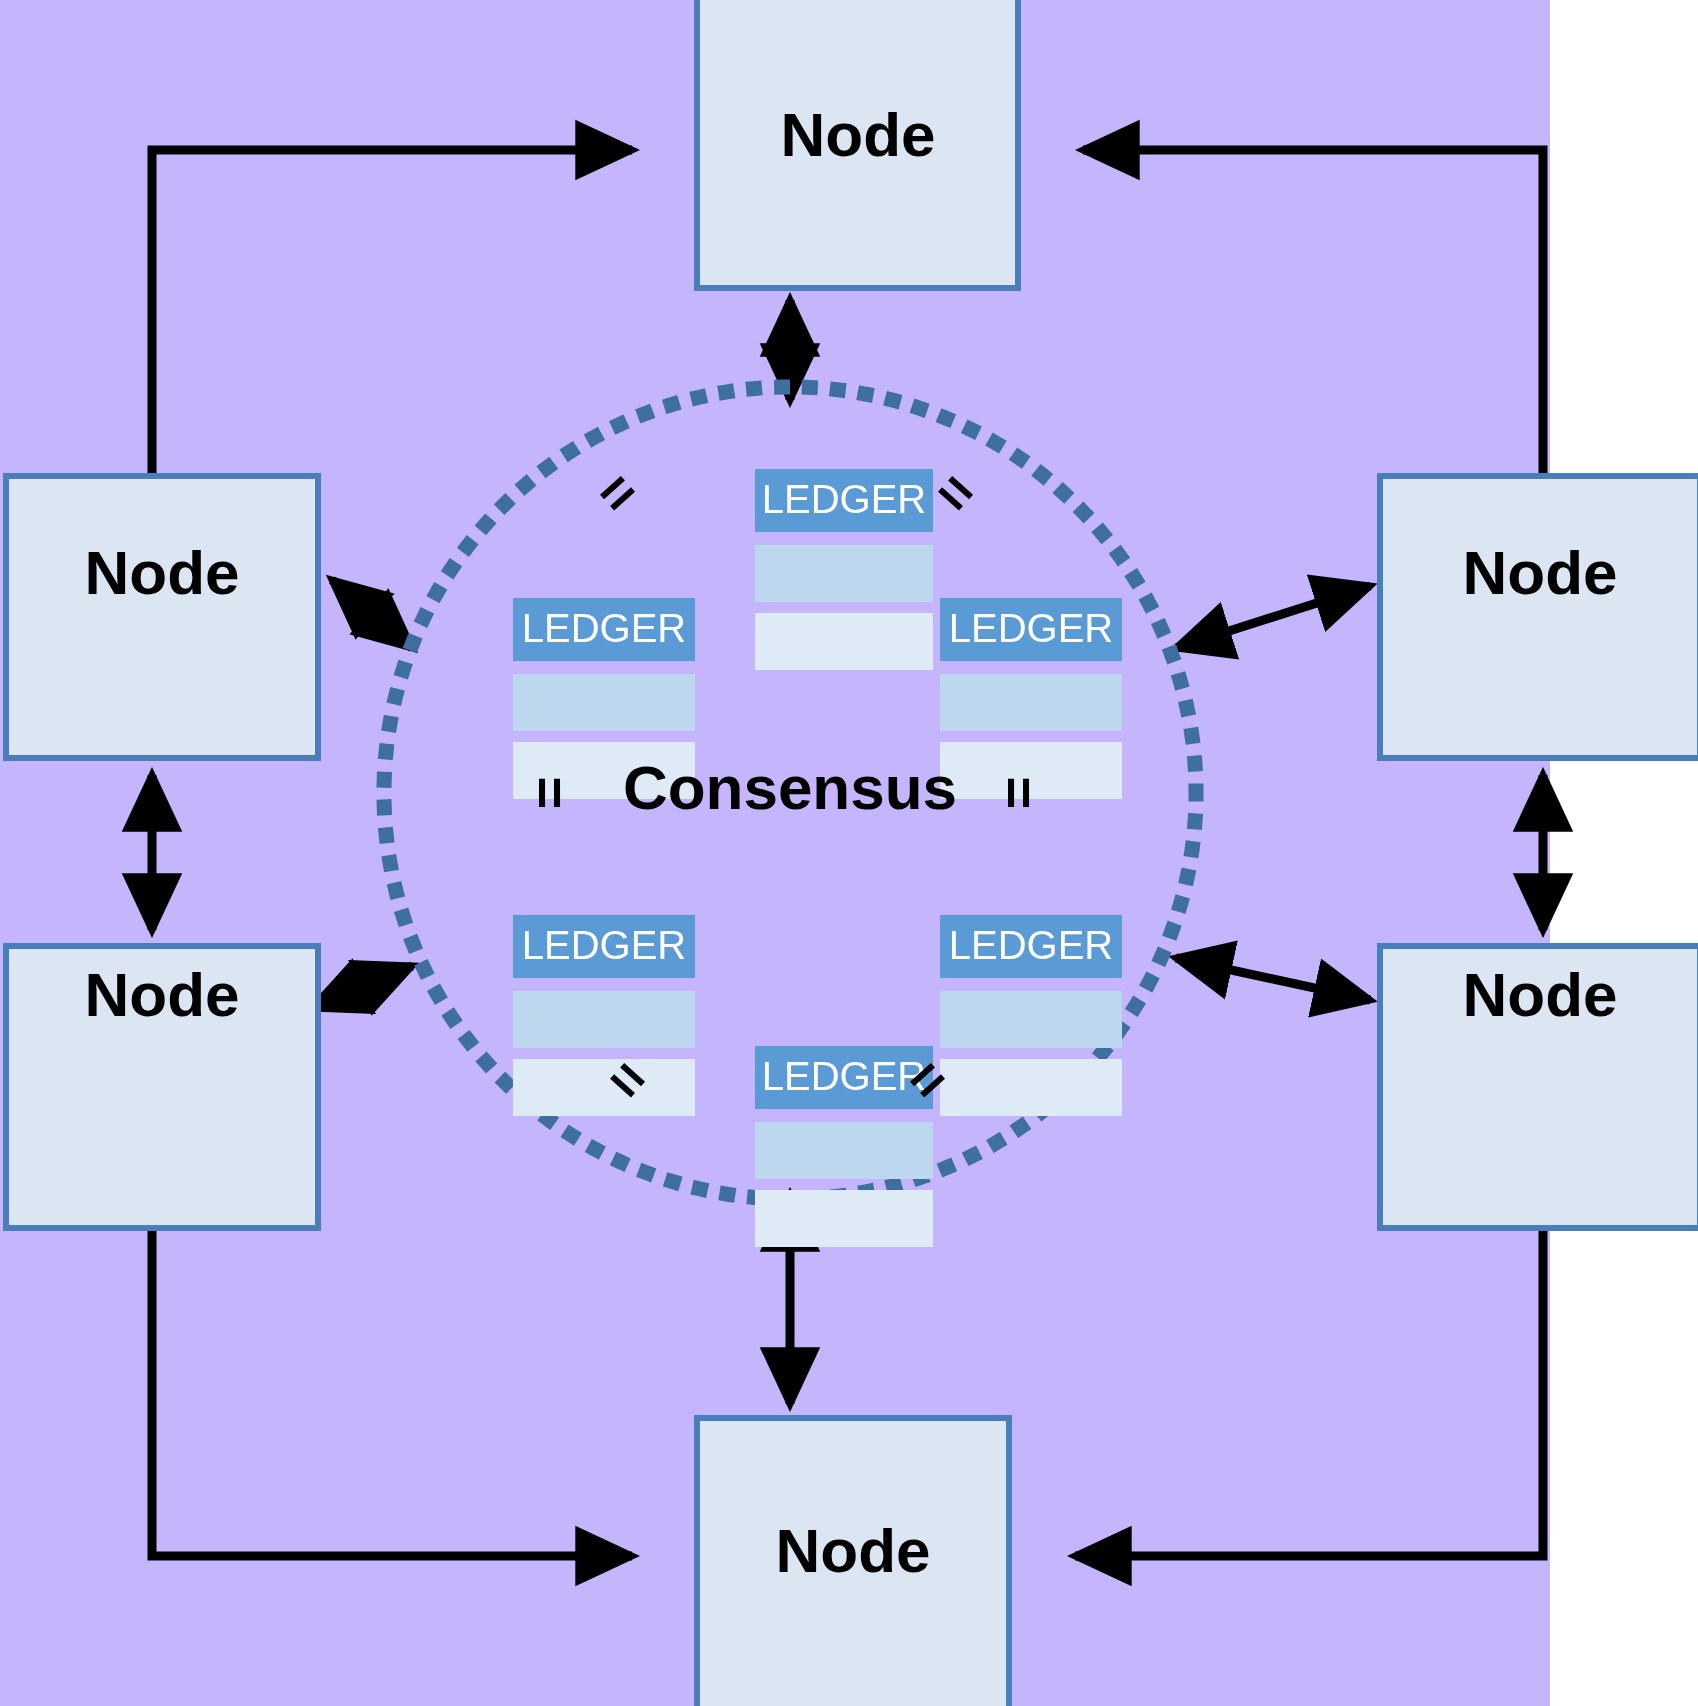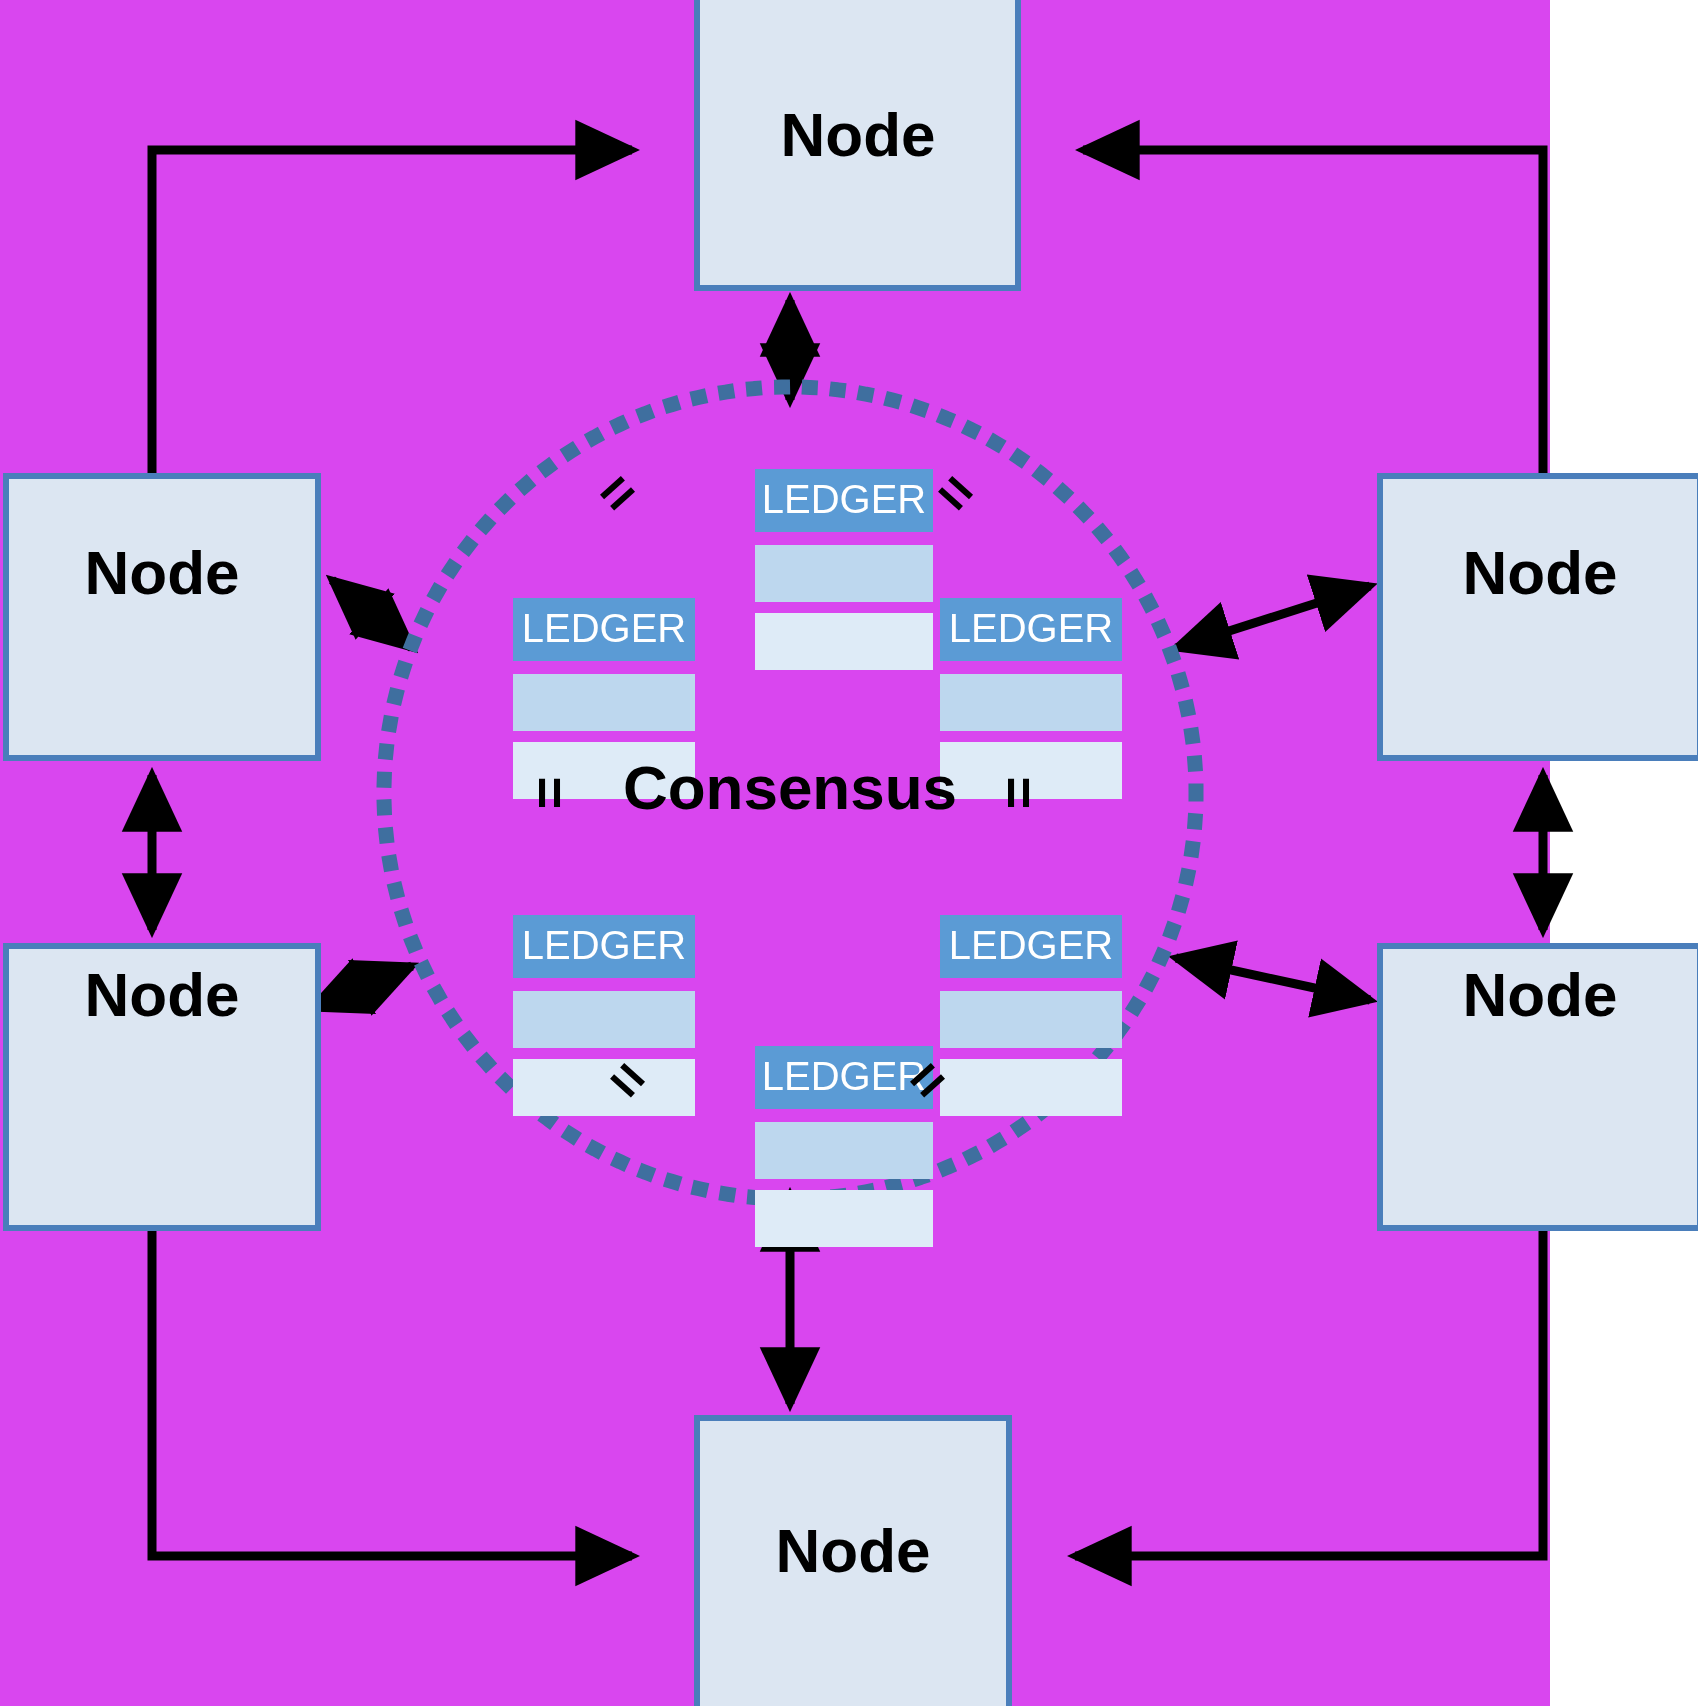--- a/index.html
+++ b/index.html
@@ -10,21 +10,21 @@
   body {
     width: 1698px;
     height: 1706px;
     font-family: "Liberation Sans", sans-serif;
     overflow: hidden;
   }
   #diagram-root {
     position: relative;
     width: 1550px;
     height: 1706px;
-    background: #d946ef;
+    background: #c4b5fd;
   }
   #diagram-svg {
     position: absolute;
     top: 0;
     left: 0;
     width: 1698px;
     height: 1706px;
     display: block;
   }
   .node-label {

